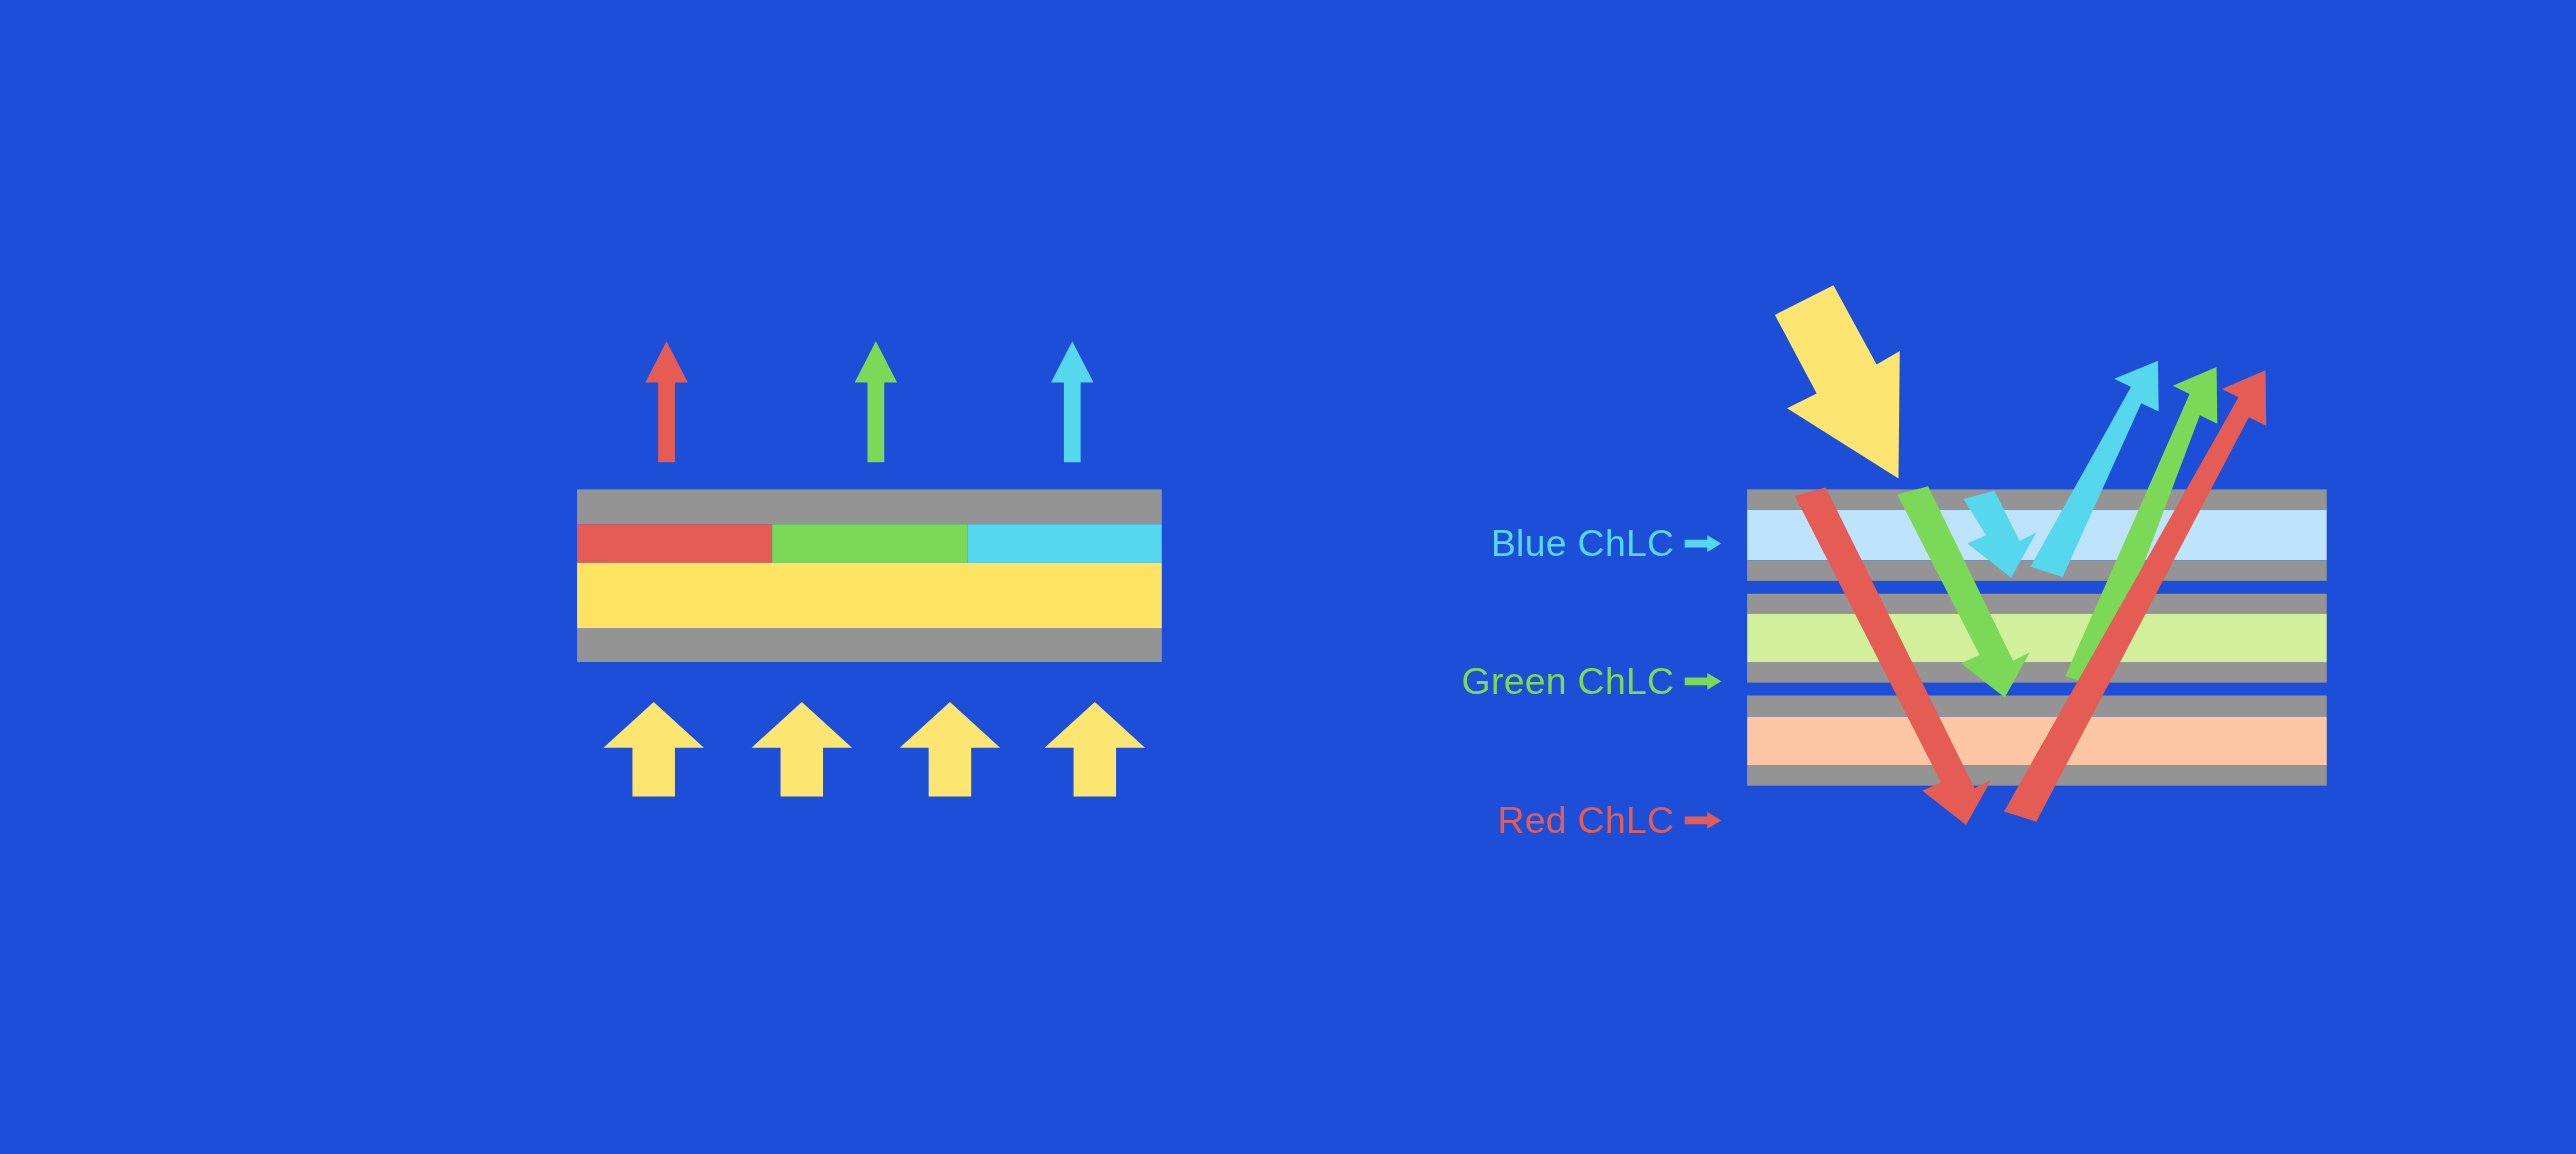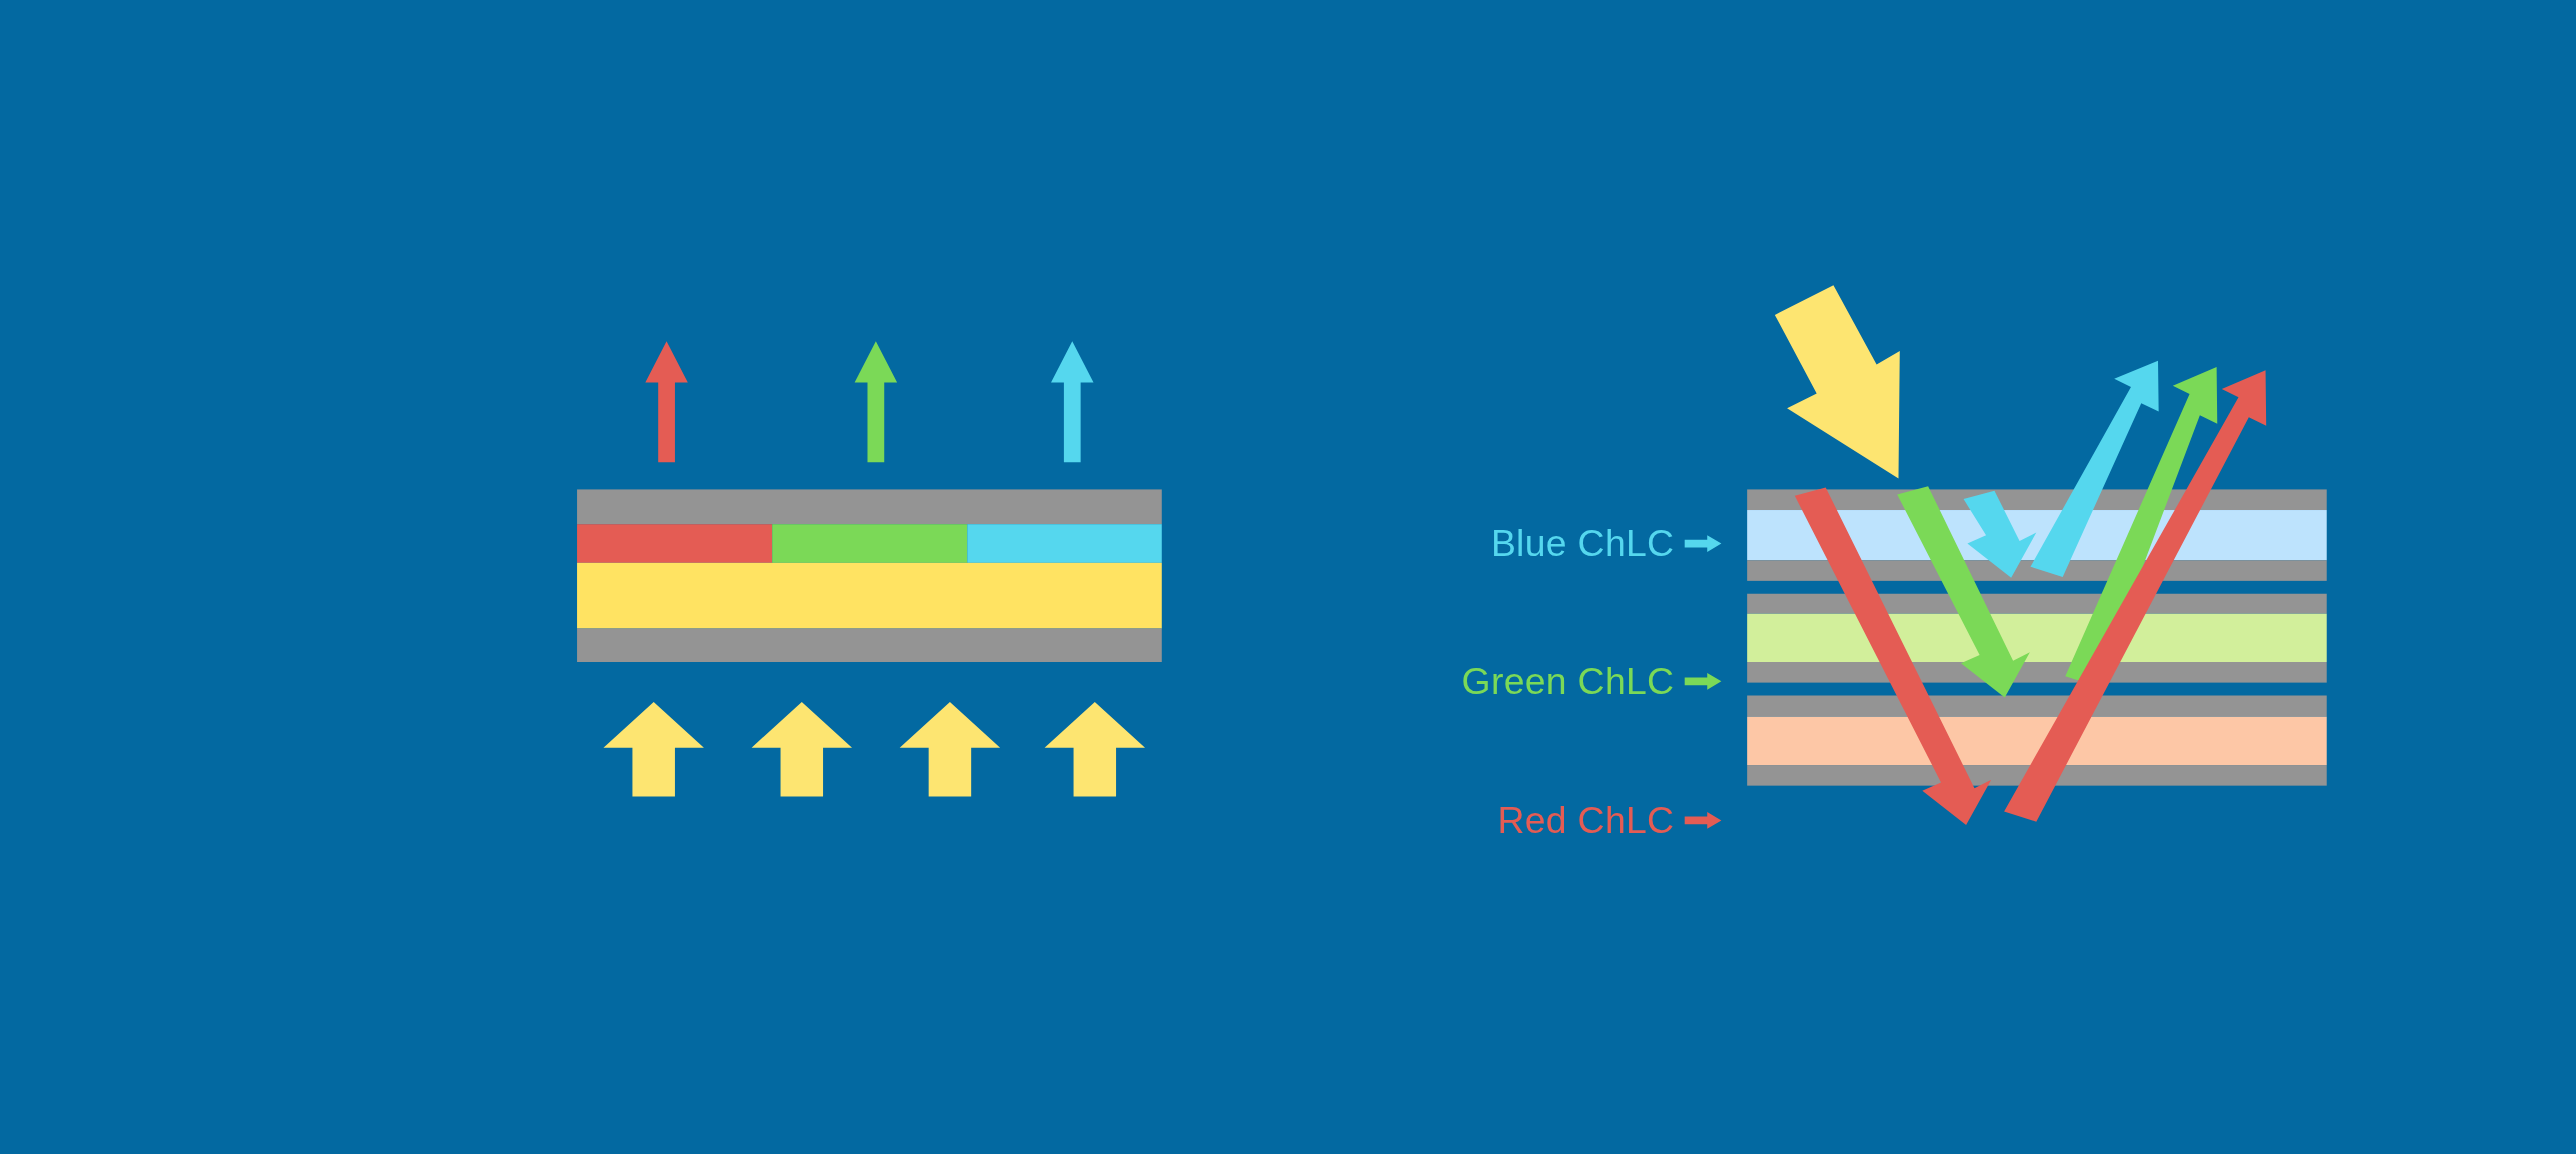--- a/index.html
+++ b/index.html
@@ -28,21 +28,21 @@
   }
   .layer-label {
     font-family: "Liberation Sans", sans-serif;
     font-size: 58px;
     letter-spacing: 0.5px;
   }
 </style>
 </head>
 <body>
 
-<div id="stage" style="background: #0369a1;">
+<div id="stage" style="background: #1d4ed8;">
 
   <svg viewBox="0 0 4000 1792" xmlns="http://www.w3.org/2000/svg">
 
     <g>
 
       <g>
         <path id="lArrowRed" d="M1035 530 L1068 594 L1048 594 L1048 718 L1022 718 L1022 594 L1002 594 Z" fill="#e45c54"></path>
         <path id="lArrowGreen" d="M1360 530 L1393 594 L1373 594 L1373 718 L1347 718 L1347 594 L1327 594 Z" fill="#7bd957"></path>
         <path id="lArrowCyan" d="M1665 530 L1698 594 L1678 594 L1678 718 L1652 718 L1652 594 L1632 594 Z" fill="#55d7ee"></path>
       </g>

